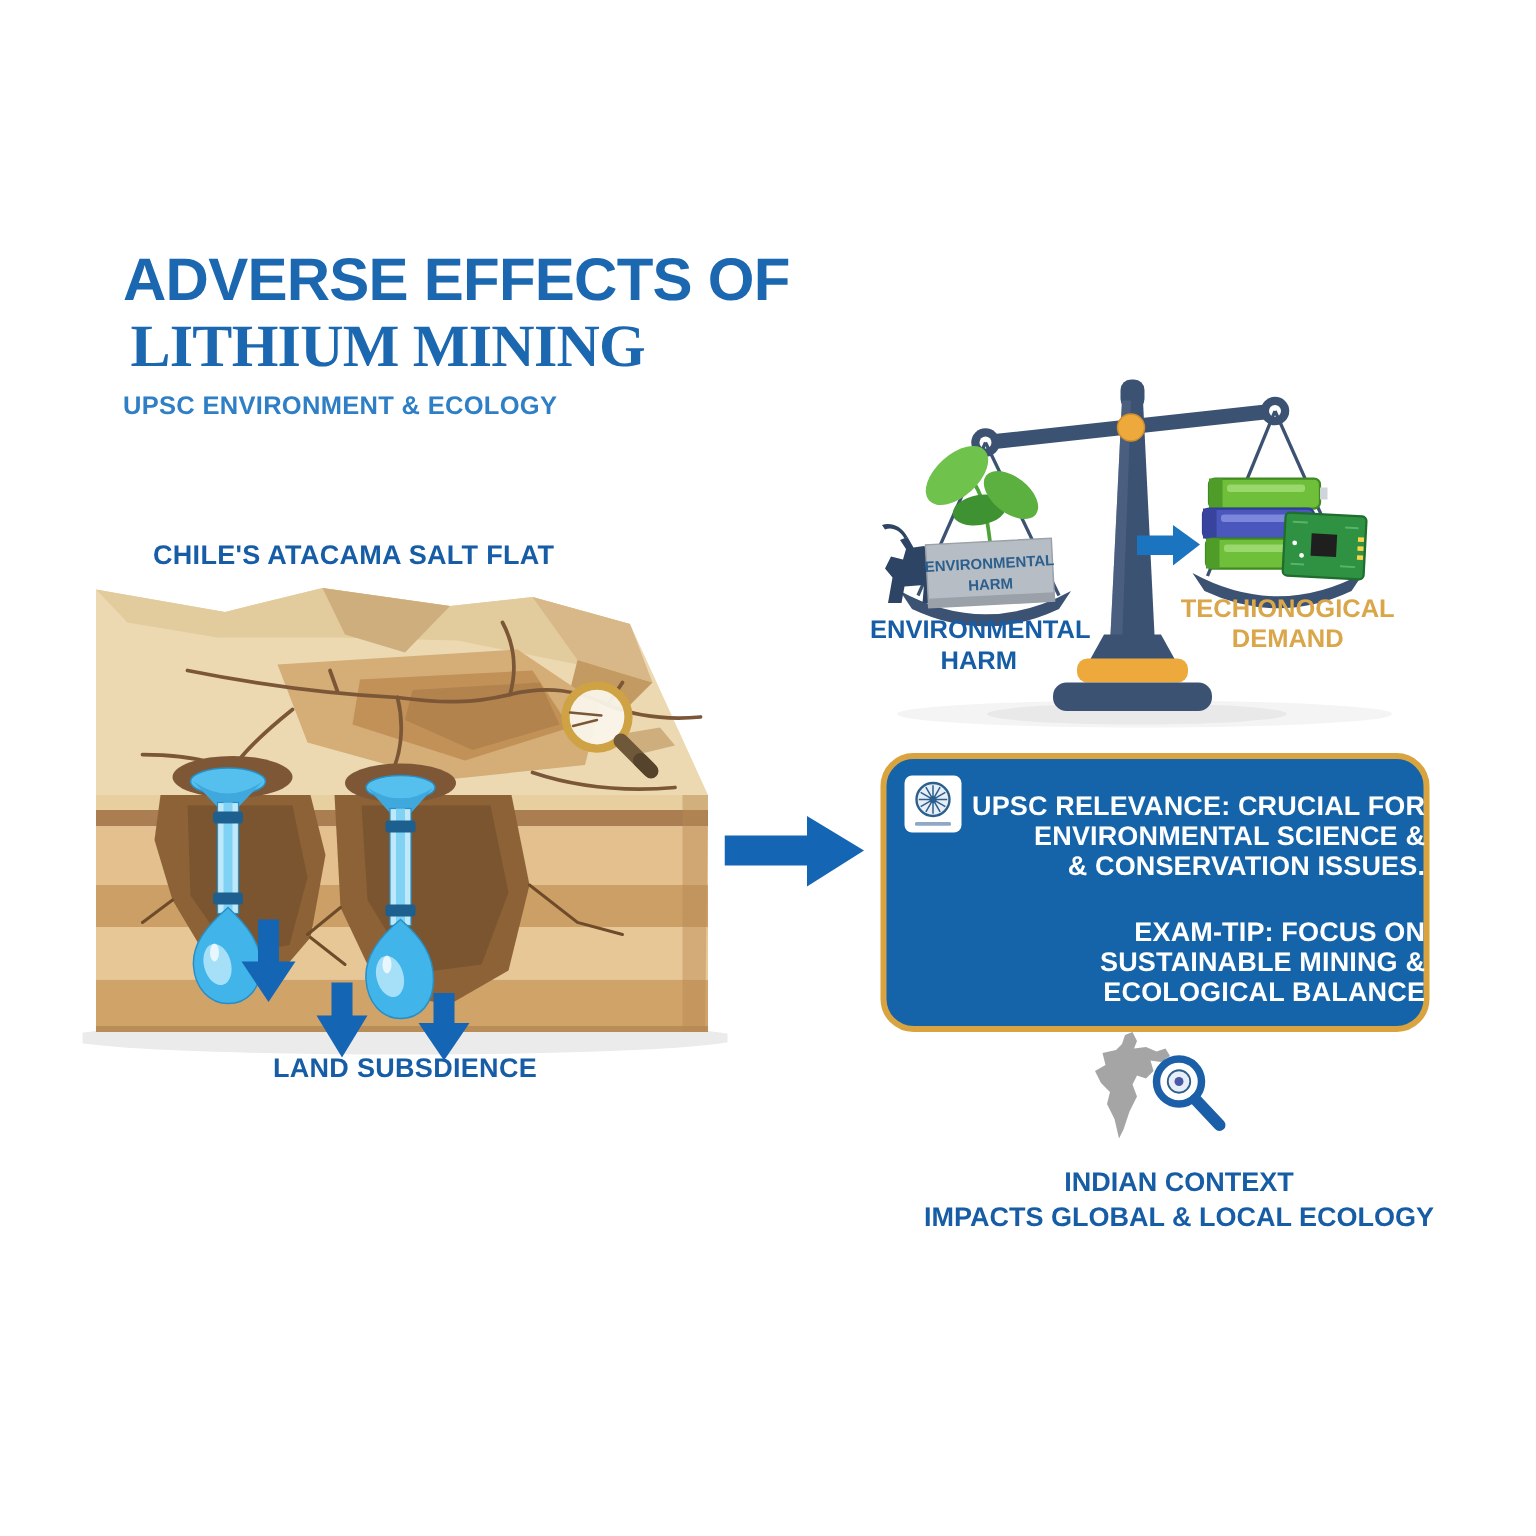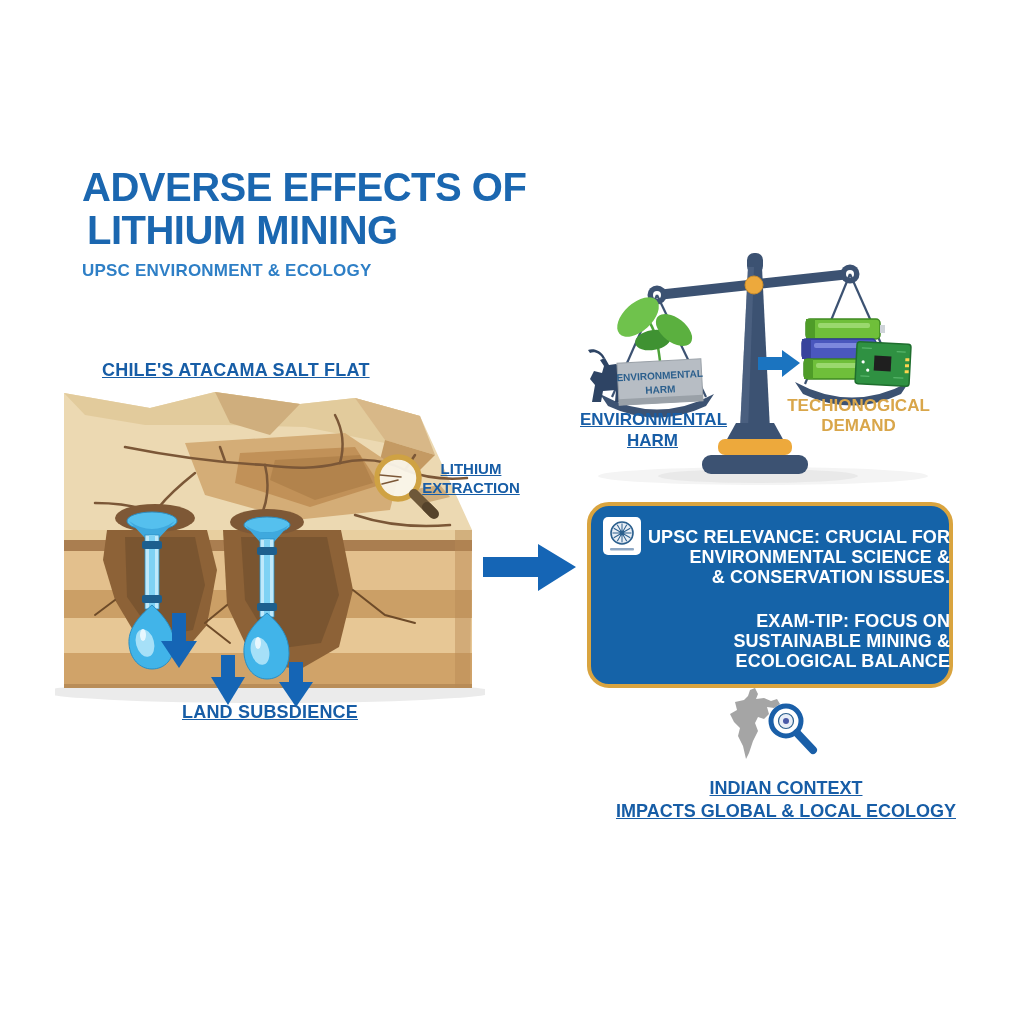--- a/index.html
+++ b/index.html
@@ -4,24 +4,24 @@
 <style>
   html,body{margin:0;padding:0;background:#ffffff;}
   .canvas{
     position:relative;width:1024px;height:885px;background:#ffffff;overflow:hidden;
     font-family:"Liberation Sans",sans-serif;
   }
   .abs{position:absolute;}
   
   .header{left:82px;top:166px;}
   .title{font-size:40px;line-height:43px;font-weight:700;color:#1b67b0;letter-spacing:-0.5px;}
-  .title .l2{padding-left:5px;}
+  .title .l2{padding-left:5px;font-family:Liberation Serif, serif;}
   .subtitle{margin-top:9px;font-size:17px;font-weight:700;color:#2e7fc6;letter-spacing:0.2px;}
   
-  .blue-label{font-weight:700;color:#175da6;text-decoration:underline;}
+  .blue-label{font-weight:700;color:#175da6;}
   .atacama-caption{left:102px;top:360px;font-size:18px;letter-spacing:0.2px;}
   .extraction-label{left:412px;top:459px;width:118px;text-align:center;font-size:15px;line-height:19px;}
   .subsidence-label{left:150px;top:702px;width:240px;text-align:center;font-size:18px;letter-spacing:0.2px;}
   .env-label{left:580px;top:409px;width:145px;text-align:center;font-size:17px;line-height:21px;}
   .tech-label{left:786px;top:396px;width:145px;text-align:center;font-size:17px;line-height:20px;font-weight:700;color:#d9a64a;}
   .india-label{left:600px;top:777px;width:372px;text-align:center;font-size:18px;line-height:23px;}
   
   .relevance-box{
     left:587px;top:502px;width:366px;height:186px;box-sizing:border-box;
     background:#1563a8;border:4px solid #d9a43f;border-radius:22px;
@@ -141,24 +141,20 @@
     </g>
 
     <g>
       <circle cx="343" cy="93" r="21" fill="#faf5ea" fill-opacity="0.95" stroke="#cfa243" stroke-width="5.5"></circle>
       <path d="M325,90 L346,92 M327,99 L343,95" stroke="#7b5737" stroke-width="1.6" fill="none" stroke-linecap="round"></path>
       <line x1="359" y1="109" x2="378" y2="128" stroke="#6e5839" stroke-width="10" stroke-linecap="round"></line>
       <line x1="372" y1="122" x2="379" y2="129" stroke="#55432b" stroke-width="10" stroke-linecap="round"></line>
     </g>
   </svg>
 
-  <div class="abs blue-label extraction-label">
-    <div>LITHIUM</div>
-    <div>EXTRACTION</div>
-  </div>
 
   <div class="abs blue-label subsidence-label">LAND SUBSDIENCE</div>
 
   <svg class="abs" style="left:483px;top:543px;" width="95" height="50" viewBox="0 0 95 50">
     <polygon points="0,14 55,14 55,1 93,24 55,48 55,34 0,34" fill="#1565b5"></polygon>
   </svg>
 
   <svg class="abs" style="left:578px;top:245px;" width="410" height="242" viewBox="0 0 410 242">
     <ellipse cx="185" cy="231" rx="165" ry="9" fill="#f4f4f4"></ellipse>
     <ellipse cx="180" cy="231" rx="100" ry="7" fill="#e9e9e9"></ellipse>

